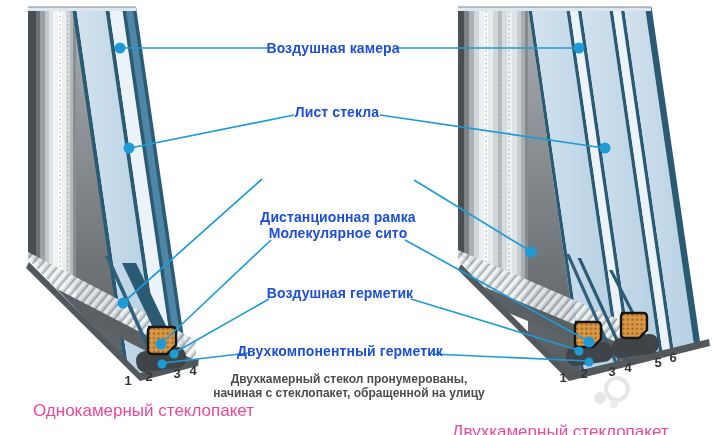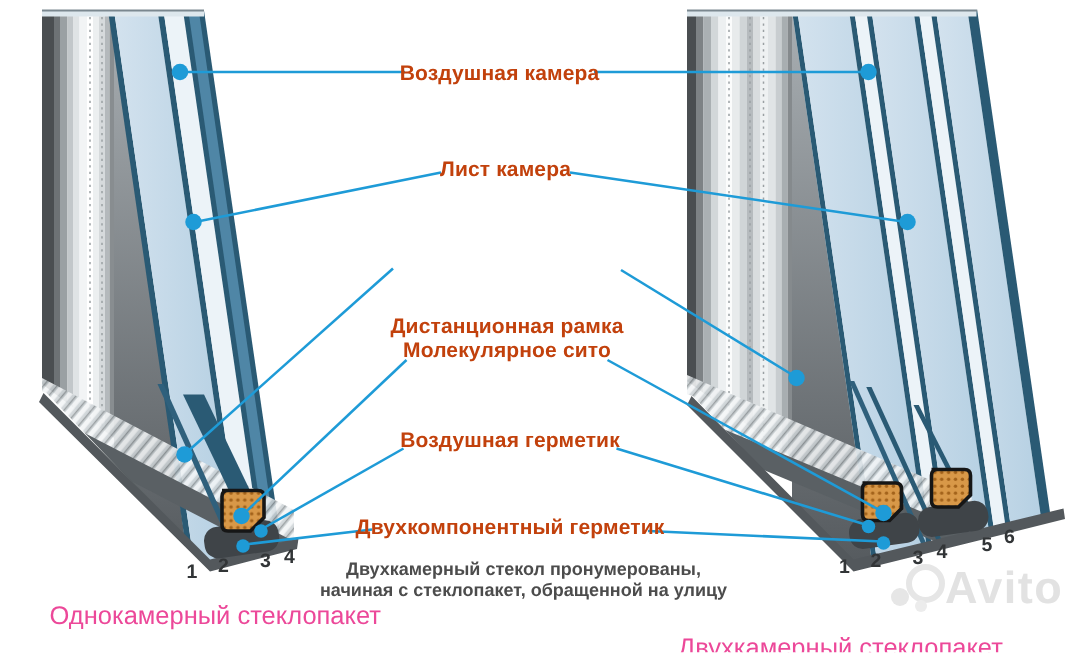--- a/index.html
+++ b/index.html
@@ -3,21 +3,21 @@
 <meta charset="utf-8">
 <style>
   html,body{margin:0;padding:0;background:#fff;}
   .stage{
     position:relative;width:720px;height:435px;background:#ffffff;overflow:hidden;
     font-family:"Liberation Sans", sans-serif;
   }
   .stage svg{position:absolute;left:0;top:0;}
   .callout{
     position:absolute;transform:translate(-50%,-50%);
-    font-size:14px;font-weight:bold;color:#c2410c;white-space:nowrap;
+    font-size:14px;font-weight:bold;color:#1d4ed8;white-space:nowrap;
     letter-spacing:0.1px;z-index:3;
   }
   .note{
     position:absolute;left:349px;top:372px;transform:translateX(-50%);
     font-size:12px;font-weight:bold;color:#4c4c4c;text-align:center;
     line-height:14px;white-space:nowrap;z-index:3;
   }
   .caption{
     position:absolute;top:401px;font-size:17px;color:#ec4899;
     white-space:nowrap;z-index:4;
@@ -39,21 +39,20 @@
 <body>
 
 <div class="stage">
 
   <div class="watermark">
     <span class="logo-dots">
         <i class="d1"></i>
         <i class="d2"></i>
         <i class="d3"></i>
       </span>
-    <span>Avito</span>
   </div>
 
   <svg width="720" height="435" viewBox="0 0 720 435">
     <defs>
       <linearGradient id="glass" x1="0" y1="0" x2="1" y2="0">
         <stop offset="0" stop-color="#d3e2ee"></stop>
           <stop offset="1" stop-color="#b4cfe2"></stop>
       </linearGradient>
       <linearGradient id="gapfade" x1="0" y1="0" x2="0" y2="1">
         <stop offset="0" stop-color="#a9afb3"></stop>
@@ -207,21 +206,21 @@
       <text x="563" y="382">1</text>
       <text x="584" y="378">2</text>
       <text x="612" y="376">3</text>
       <text x="628" y="372">4</text>
       <text x="658" y="367">5</text>
       <text x="673" y="362">6</text>
     </g>
   </svg>
 
   <div class="callout" style="left:333px;top:48px;">Воздушная камера</div>
-  <div class="callout" style="left:337px;top:112px;">Лист камера</div>
+  <div class="callout" style="left:337px;top:112px;">Лист стекла</div>
   <div class="callout" style="left:338px;top:172px;margin-top:45px;">Дистанционная рамка</div>
   <div class="callout" style="left:338px;top:233px;">Молекулярное сито</div>
   <div class="callout" style="left:340px;top:293px;">Воздушная герметик</div>
   <div class="callout" style="left:340px;top:351px;">Двухкомпонентный герметик</div>
 
   <div class="note">
     <div>Двухкамерный стекол пронумерованы,</div>
     <div>начиная с стеклопакет, обращенной на улицу</div>
   </div>
 

